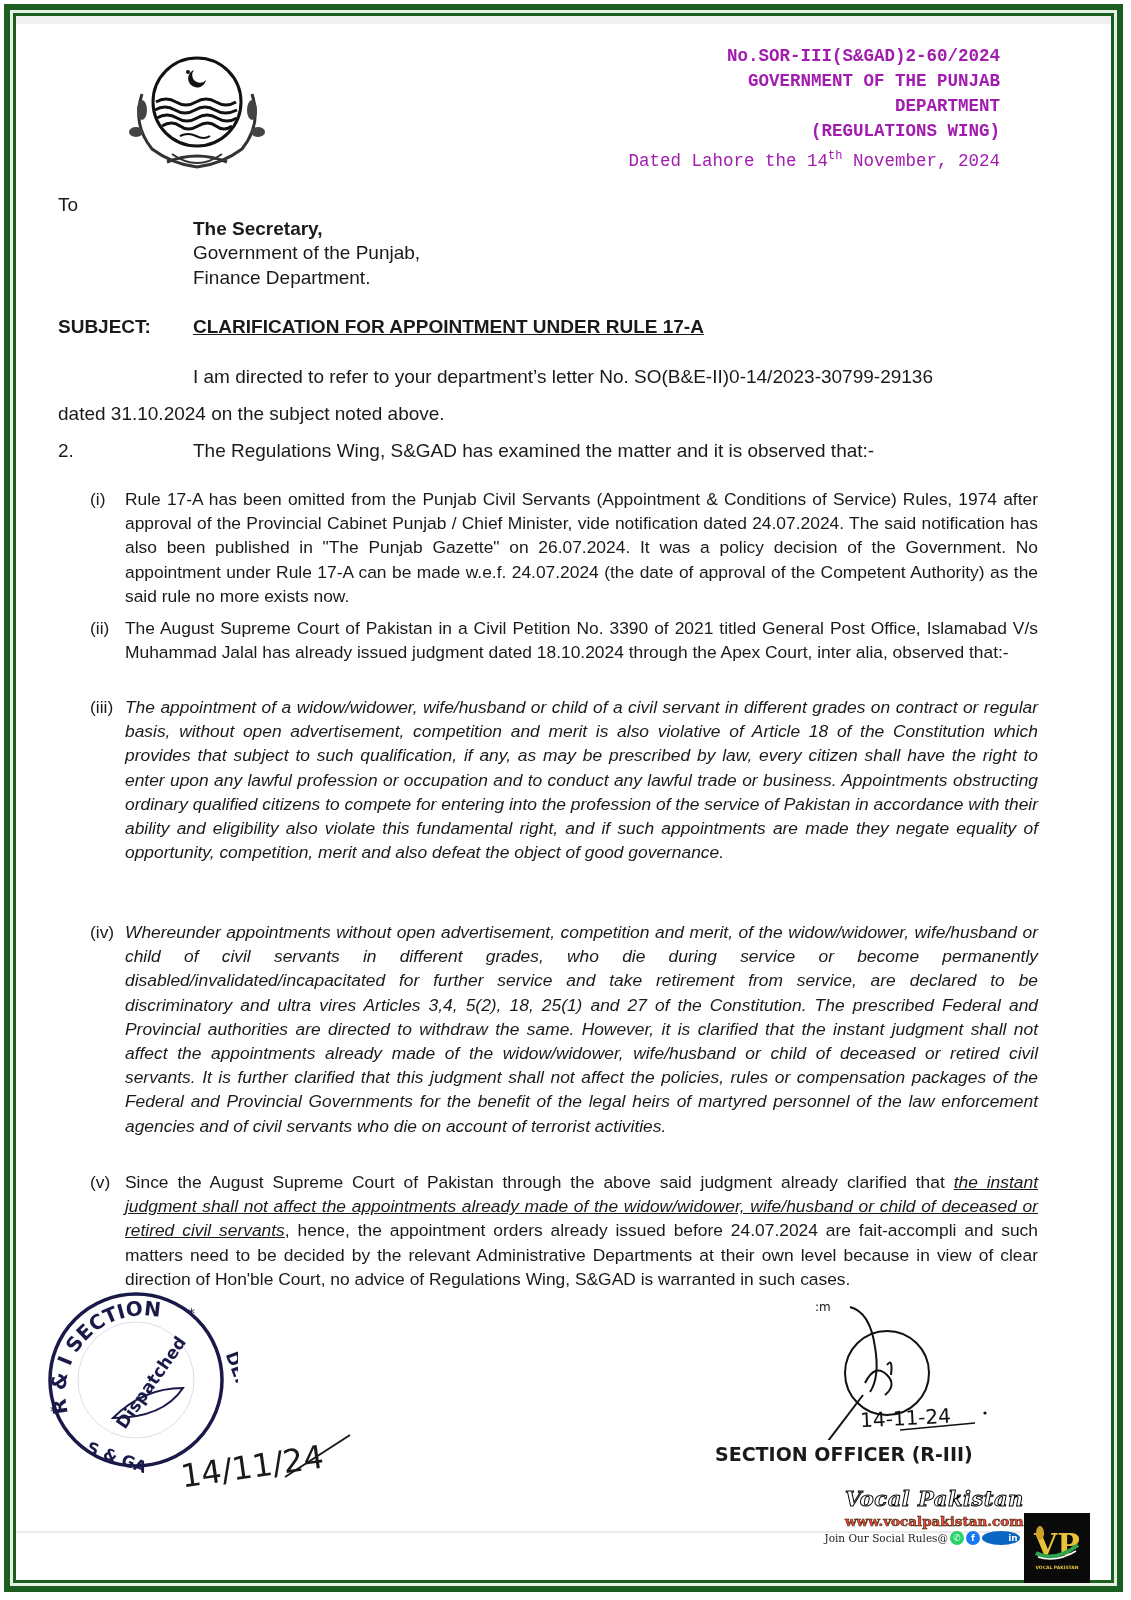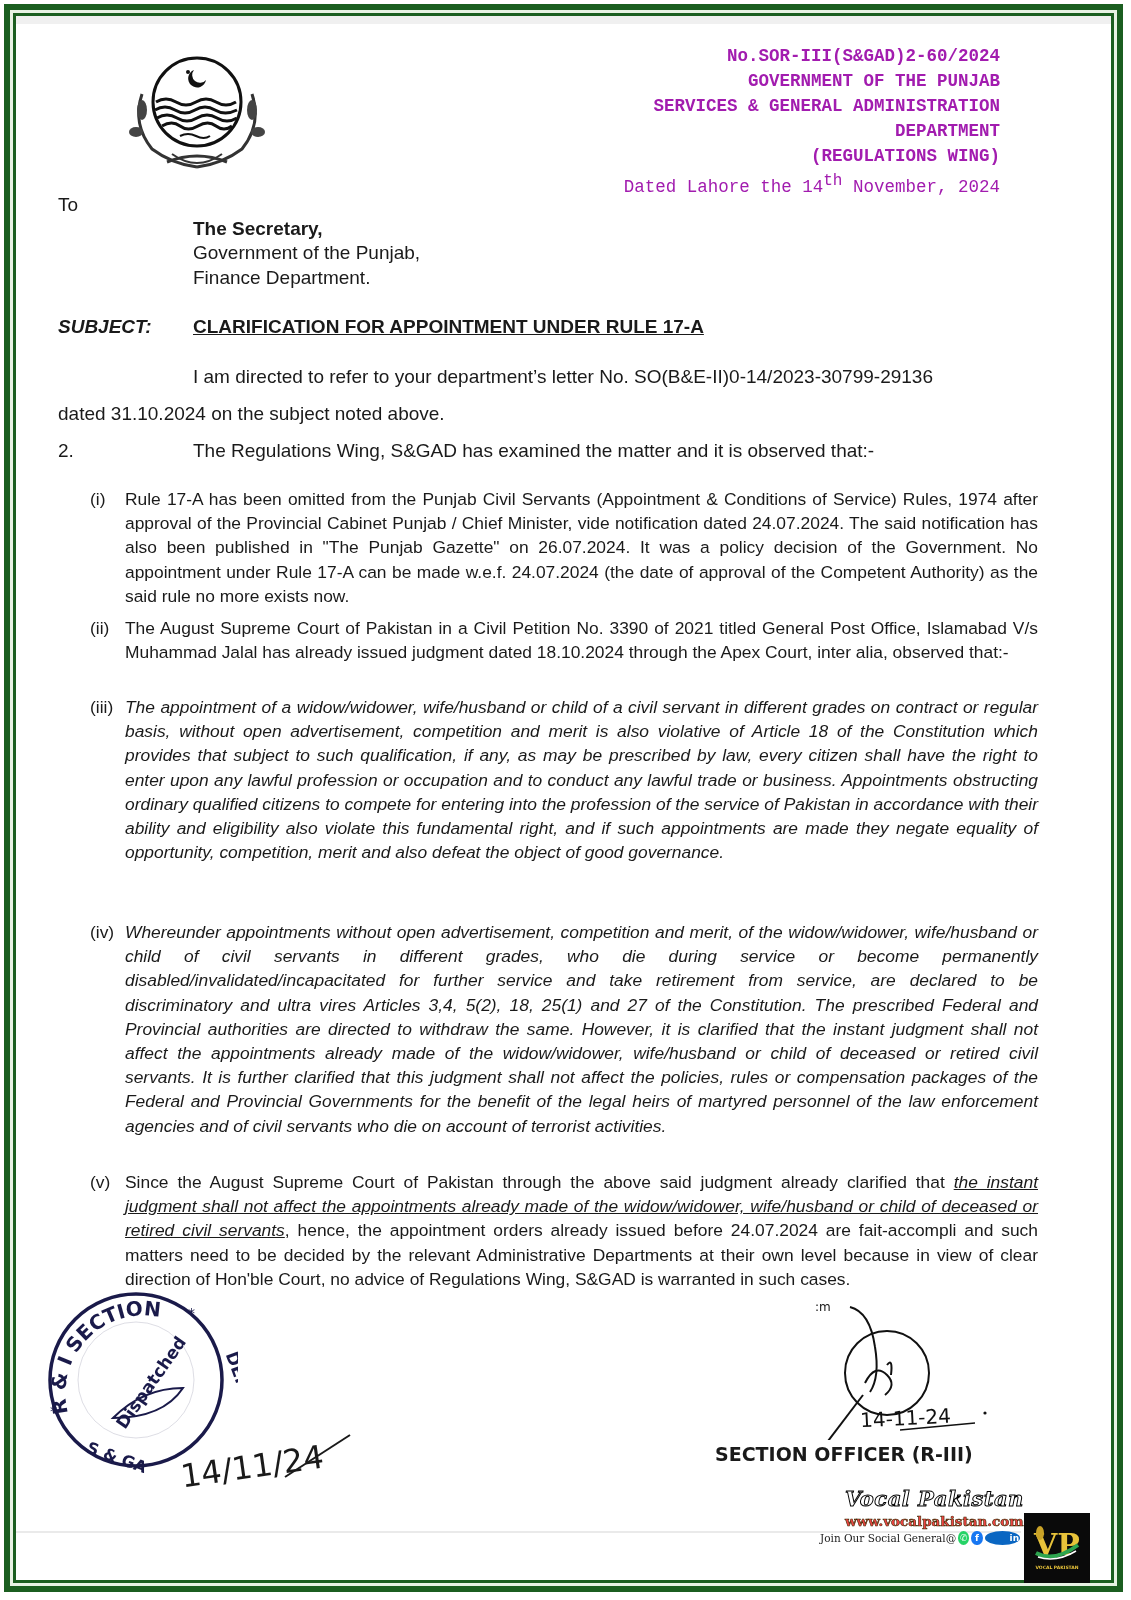--- a/index.html
+++ b/index.html
@@ -23,34 +23,34 @@
 
   .emblem { position: absolute; left: 112px; top: 50px; width: 170px; height: 125px; }
 
   .header-block {
     position: absolute; left: 500px; top: 44px; width: 500px; text-align: right;
     font-family: Liberation Mono, monospace; font-weight: bold; font-size: 17.5px; line-height: 25px;
     color: #a21caf;
   }
   .header-block div { white-space: nowrap; }
   .header-date { font-weight: normal; font-size: 17.5px; margin-left: -20px; }
-  .header-date sup { font-size: 16px; }
+  .header-date sup { font-size: 12px; }
 
   .narrow {
     font-family: "Liberation Sans", sans-serif; font-size: 19px; color: #1a1a1a;
   }
   .abs { position: absolute; white-space: nowrap; text-align: center; }
 
   .to-label { left: 58px; top: 194px; }
   .addr { left: 193px; }
   .addr1 { top: 218px; font-weight: bold; }
   .addr2 { top: 242px; }
   .addr3 { top: 267px; }
 
-  .subject-label { left: 58px; top: 316px; font-weight: bold; font-style: italic; }
+  .subject-label { left: 58px; top: 316px; font-weight: bold; }
   .subject-text { left: 193px; top: 316px; font-weight: bold; text-decoration: underline; }
 
   .para-ref1 { left: 193px; top: 366px; }
   .para-ref2 { left: 58px; top: 403px; }
   .para2-num { left: 58px; top: 440px; }
   .para2-text { left: 193px; top: 440px; }
 
   .item {
     position: absolute; left: 90px; width: 948px;
     font-family: "Liberation Sans", sans-serif; font-size: 17.4px; line-height: 24.2px; color: #1a1a1a;
@@ -116,21 +116,20 @@
   <ellipse cx="140" cy="60" rx="5" ry="10" fill="#444"></ellipse>
   <ellipse cx="24" cy="82" rx="7" ry="5" fill="#444"></ellipse>
   <ellipse cx="146" cy="82" rx="7" ry="5" fill="#444"></ellipse>
   <path d="M55 112 q30 -12 60 0" fill="none" stroke="#333" stroke-width="3"></path>
   <path d="M60 104 q25 18 50 0" fill="none" stroke="#333" stroke-width="2"></path>
 </svg>
 
 <div class="header-block">
   <div>No.SOR-III(S&amp;GAD)2-60/2024</div>
   <div>GOVERNMENT OF THE PUNJAB</div>
-  <div>SERVICES &amp; GENERAL ADMINISTRATION</div>
   <div>DEPARTMENT</div>
   <div>(REGULATIONS WING)</div>
   <div class="header-date"><span>Dated Lahore the 14</span><sup>th</sup><span> November, 2024</span></div>
 </div>
 
 <div class="abs narrow to-label">To</div>
 <div class="abs narrow addr addr1">The Secretary,</div>
 <div class="abs narrow addr addr2">Government of the Punjab,</div>
 <div class="abs narrow addr addr3">Finance Department.</div>
 
@@ -200,21 +199,21 @@
   <circle cx="170" cy="118" r="1.6" fill="#111"></circle>
   <text x="0" y="16" font-size="12" fill="#111">:m</text>
 </svg>
 
 <div class="abs officer">SECTION OFFICER (R-III)</div>
 
 <div class="wm-line"></div>
 <div class="wm-name">Vocal Pakistan</div>
 <div class="wm-url">www.vocalpakistan.com</div>
 <div class="wm-social">
-  <span>Join Our Social General@</span>
+  <span>Join Our Social Rules@</span>
   <span class="soc wa">✆</span>
   <span class="soc fb">f</span>
   <span class="soc li">in</span>
 </div>
 <svg class="wm-logo" viewBox="0 0 66 70">
   <rect width="66" height="70" fill="#0a0a0a"></rect>
   <text x="33" y="42" text-anchor="middle" font-family="DejaVu Serif, serif" font-weight="bold" font-size="30" fill="#e8c33a">VP</text>
   <path d="M12 40 q18 10 42 -8" fill="none" stroke="#2ea44f" stroke-width="4"></path>
   <path d="M14 44 q18 6 38 -6" fill="none" stroke="#ffffff" stroke-width="1.5"></path>
   <ellipse cx="16" cy="20" rx="4" ry="7" fill="#c9a227"></ellipse>

